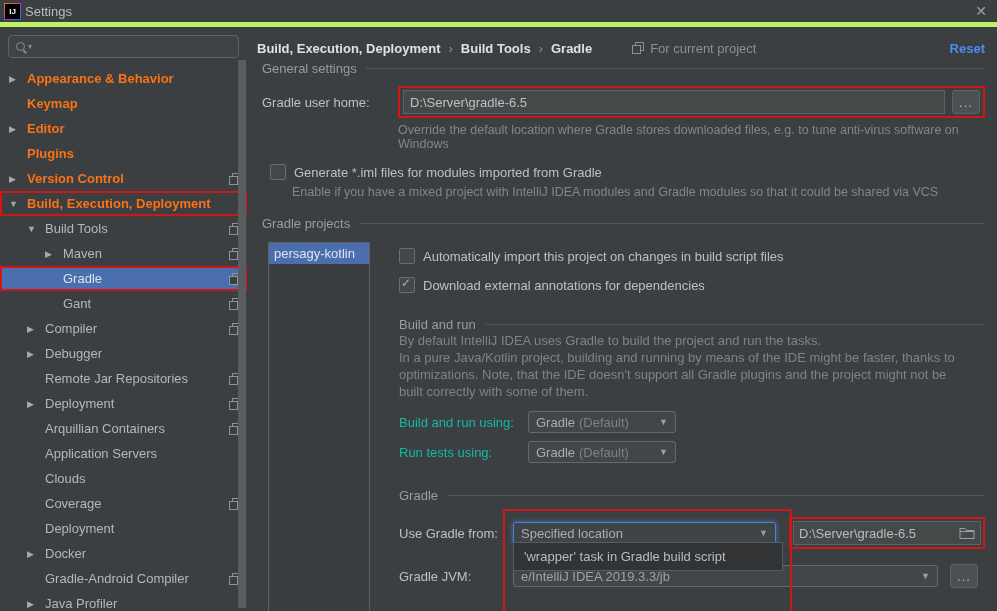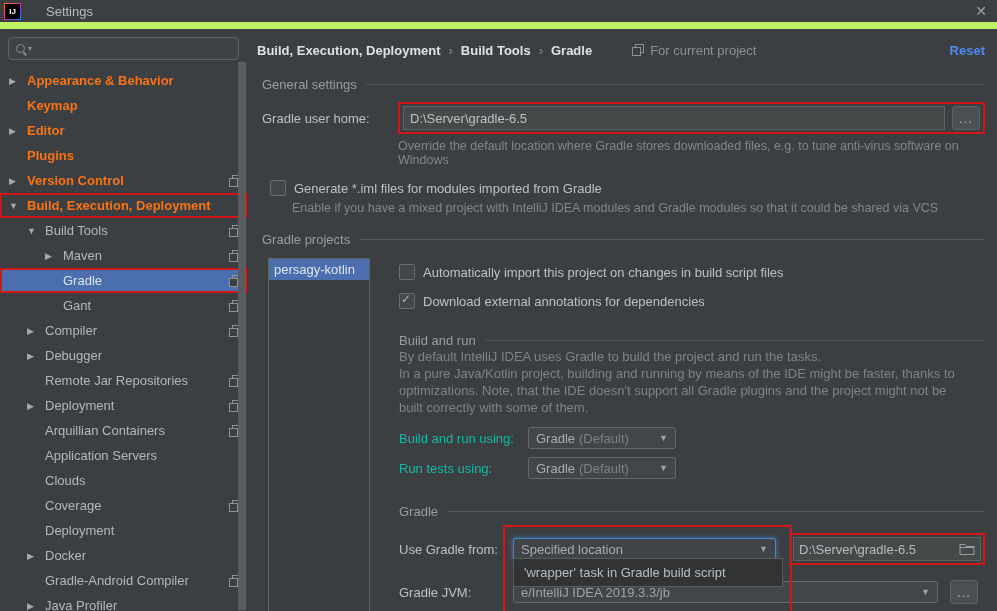--- a/index.html
+++ b/index.html
@@ -1,20 +1,20 @@
 <!DOCTYPE html>
 <html><head>
 <meta charset="utf-8">
 <style>
   html,body{margin:0;padding:0;background:#3c3f41;}
   body{width:997px;height:611px;overflow:hidden;font-family:"Liberation Sans",sans-serif;font-size:13px;color:#bbbec0;}
   .window{position:relative;width:997px;height:611px;background:#3c3f41;}
 
   
-  .titlebar{height:22px;display:flex;align-items:center;gap:25px;padding:0 10px 0 4px;border-bottom:7px solid #bef264;}
+  .titlebar{height:22px;display:flex;align-items:center;gap:4px;padding:0 10px 0 4px;border-bottom:5px solid #bef264;}
   .logo{width:15px;height:15px;padding:1px;background:linear-gradient(135deg,#f97a12,#b92fc2 55%,#087cfa);display:flex;}
   .logo-inner{flex:1;background:#000;color:#fff;font-size:8px;font-weight:bold;display:flex;align-items:center;justify-content:center;}
   .win-title{color:#b9bcbe;}
   .close-x{margin-left:auto;color:#9fa2a4;font-size:14px;line-height:1;cursor:default;}
 
   .main{display:flex;height:588px;}
 
   
   .sidebar{width:247px;position:relative;flex:none;}
   .searchbox{margin:8px;height:21px;border:1px solid #5e6264;border-radius:4px;background:#3f4345;display:flex;align-items:center;padding:0 7px;gap:3px;}
@@ -36,21 +36,21 @@
   
   .content{flex:1;position:relative;padding:0 12px 0 10px;min-width:0;}
   .content-header{margin-top:9px;height:24px;display:flex;align-items:center;}
   .crumb{font-weight:bold;color:#dfe1e3;white-space:nowrap;}
   .crumb-sep{color:#8c8e90;margin:0 8px;}
   .scope{display:flex;align-items:center;gap:6px;color:#8b9093;margin-left:40px;white-space:nowrap;}
   .reset-link{margin-left:auto;color:#4e8bf5;font-weight:bold;cursor:default;}
 
   .section{display:flex;align-items:center;gap:9px;color:#989da0;margin-left:5px;height:16px;}
   .section::after{content:'';flex:1;height:1px;background:#545759;}
-  .sec-general{margin-top:14px;}
+  .sec-general{}
   .sec-projects{margin-top:16px;justify-content:flex-end;}
 
   .row-home{display:flex;align-items:center;margin:10px 0 0 5px;}
   .lbl-home{width:136px;flex:none;color:#bdc0c2;}
   .red-wrap{flex:1;display:flex;align-items:center;gap:7px;border:2px solid #d01716;padding:2px 3px;}
   .text-input{flex:1;height:22px;background:#45494a;border:1px solid #5e6264;color:#bdc0c2;padding:0 6px;font-family:"Liberation Sans",sans-serif;font-size:13px;outline:none;}
   .btn-dots{width:26px;height:22px;flex:none;background:#4c5052;border:1px solid #5e6264;border-radius:3px;color:#b6b9bb;display:flex;align-items:center;justify-content:center;letter-spacing:1px;}
   .hint{color:#828689;font-size:12.5px;margin:5px 0 0 141px;}
   .cb-row{display:flex;align-items:center;gap:8px;margin-top:13px;}
   .cb-row.iml{margin-left:13px;}

